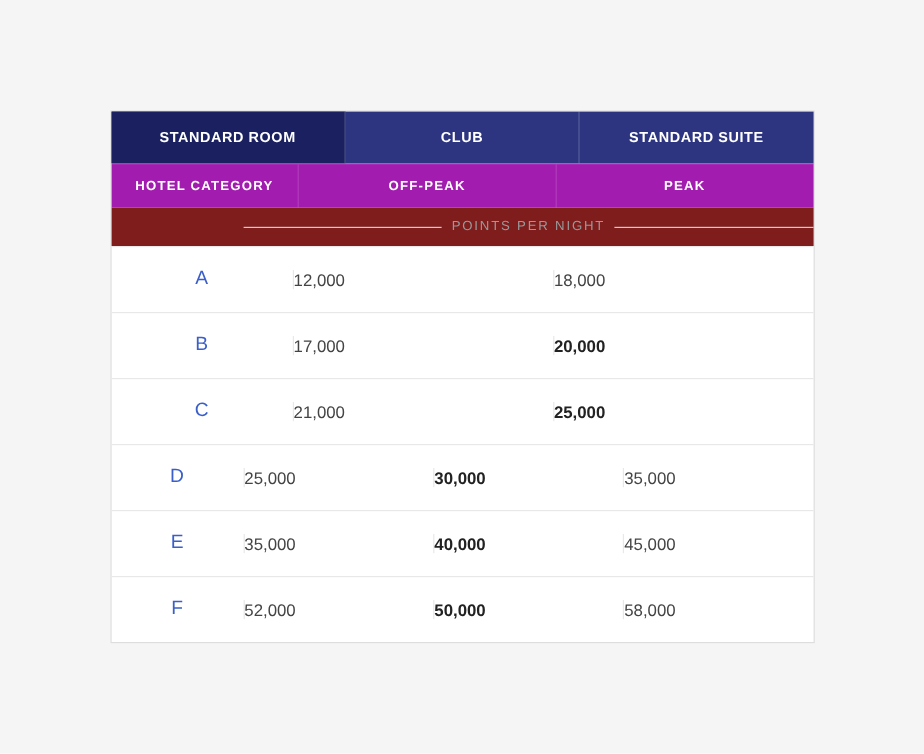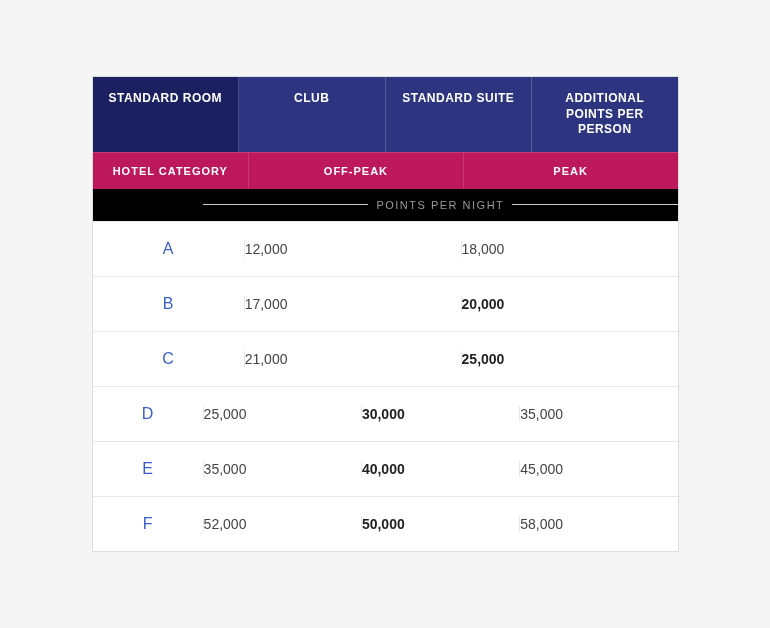--- a/index.html
+++ b/index.html
@@ -48,21 +48,21 @@
       border-right: none;
     }
 
     .tab.active {
       background: #1a2060;
     }
 
     
     .header-row {
       display: flex;
-      background: #be185d;
+      background: #a21caf;
       border-top: 1px solid rgba(255,255,255,0.15);
     }
 
     .header-cell {
       flex: 1;
       padding: 12px 10px;
       text-align: center;
       font-size: 11px;
       font-weight: bold;
       letter-spacing: 1px;
@@ -77,21 +77,21 @@
 
     .header-cell.hotel-cat {
       flex: 0.7;
     }
 
     
     .ppn-row {
       display: flex;
       align-items: flex-start;
       padding: 10px 0;
-      background: #000000;
+      background: #7f1d1d;
     }
 
     .ppn-spacer {
       flex: 0.7;
     }
 
     .ppn-content {
       flex: 3;
       display: flex;
       align-items: center;
@@ -143,21 +143,20 @@
   </style>
 </head>
 <body>
 
 <div class="table-container">
 
   <div class="tabs-row">
     <div class="tab active">STANDARD ROOM</div>
     <div class="tab">CLUB</div>
     <div class="tab">STANDARD SUITE</div>
-    <div class="tab">ADDITIONAL POINTS PER PERSON</div>
   </div>
 
   <div class="header-row">
     <div class="header-cell hotel-cat">HOTEL CATEGORY</div>
     <div class="header-cell">OFF-PEAK</div>
     <div class="header-cell">PEAK</div>
   </div>
 
   <div class="ppn-row">
     <div class="ppn-spacer"></div>

